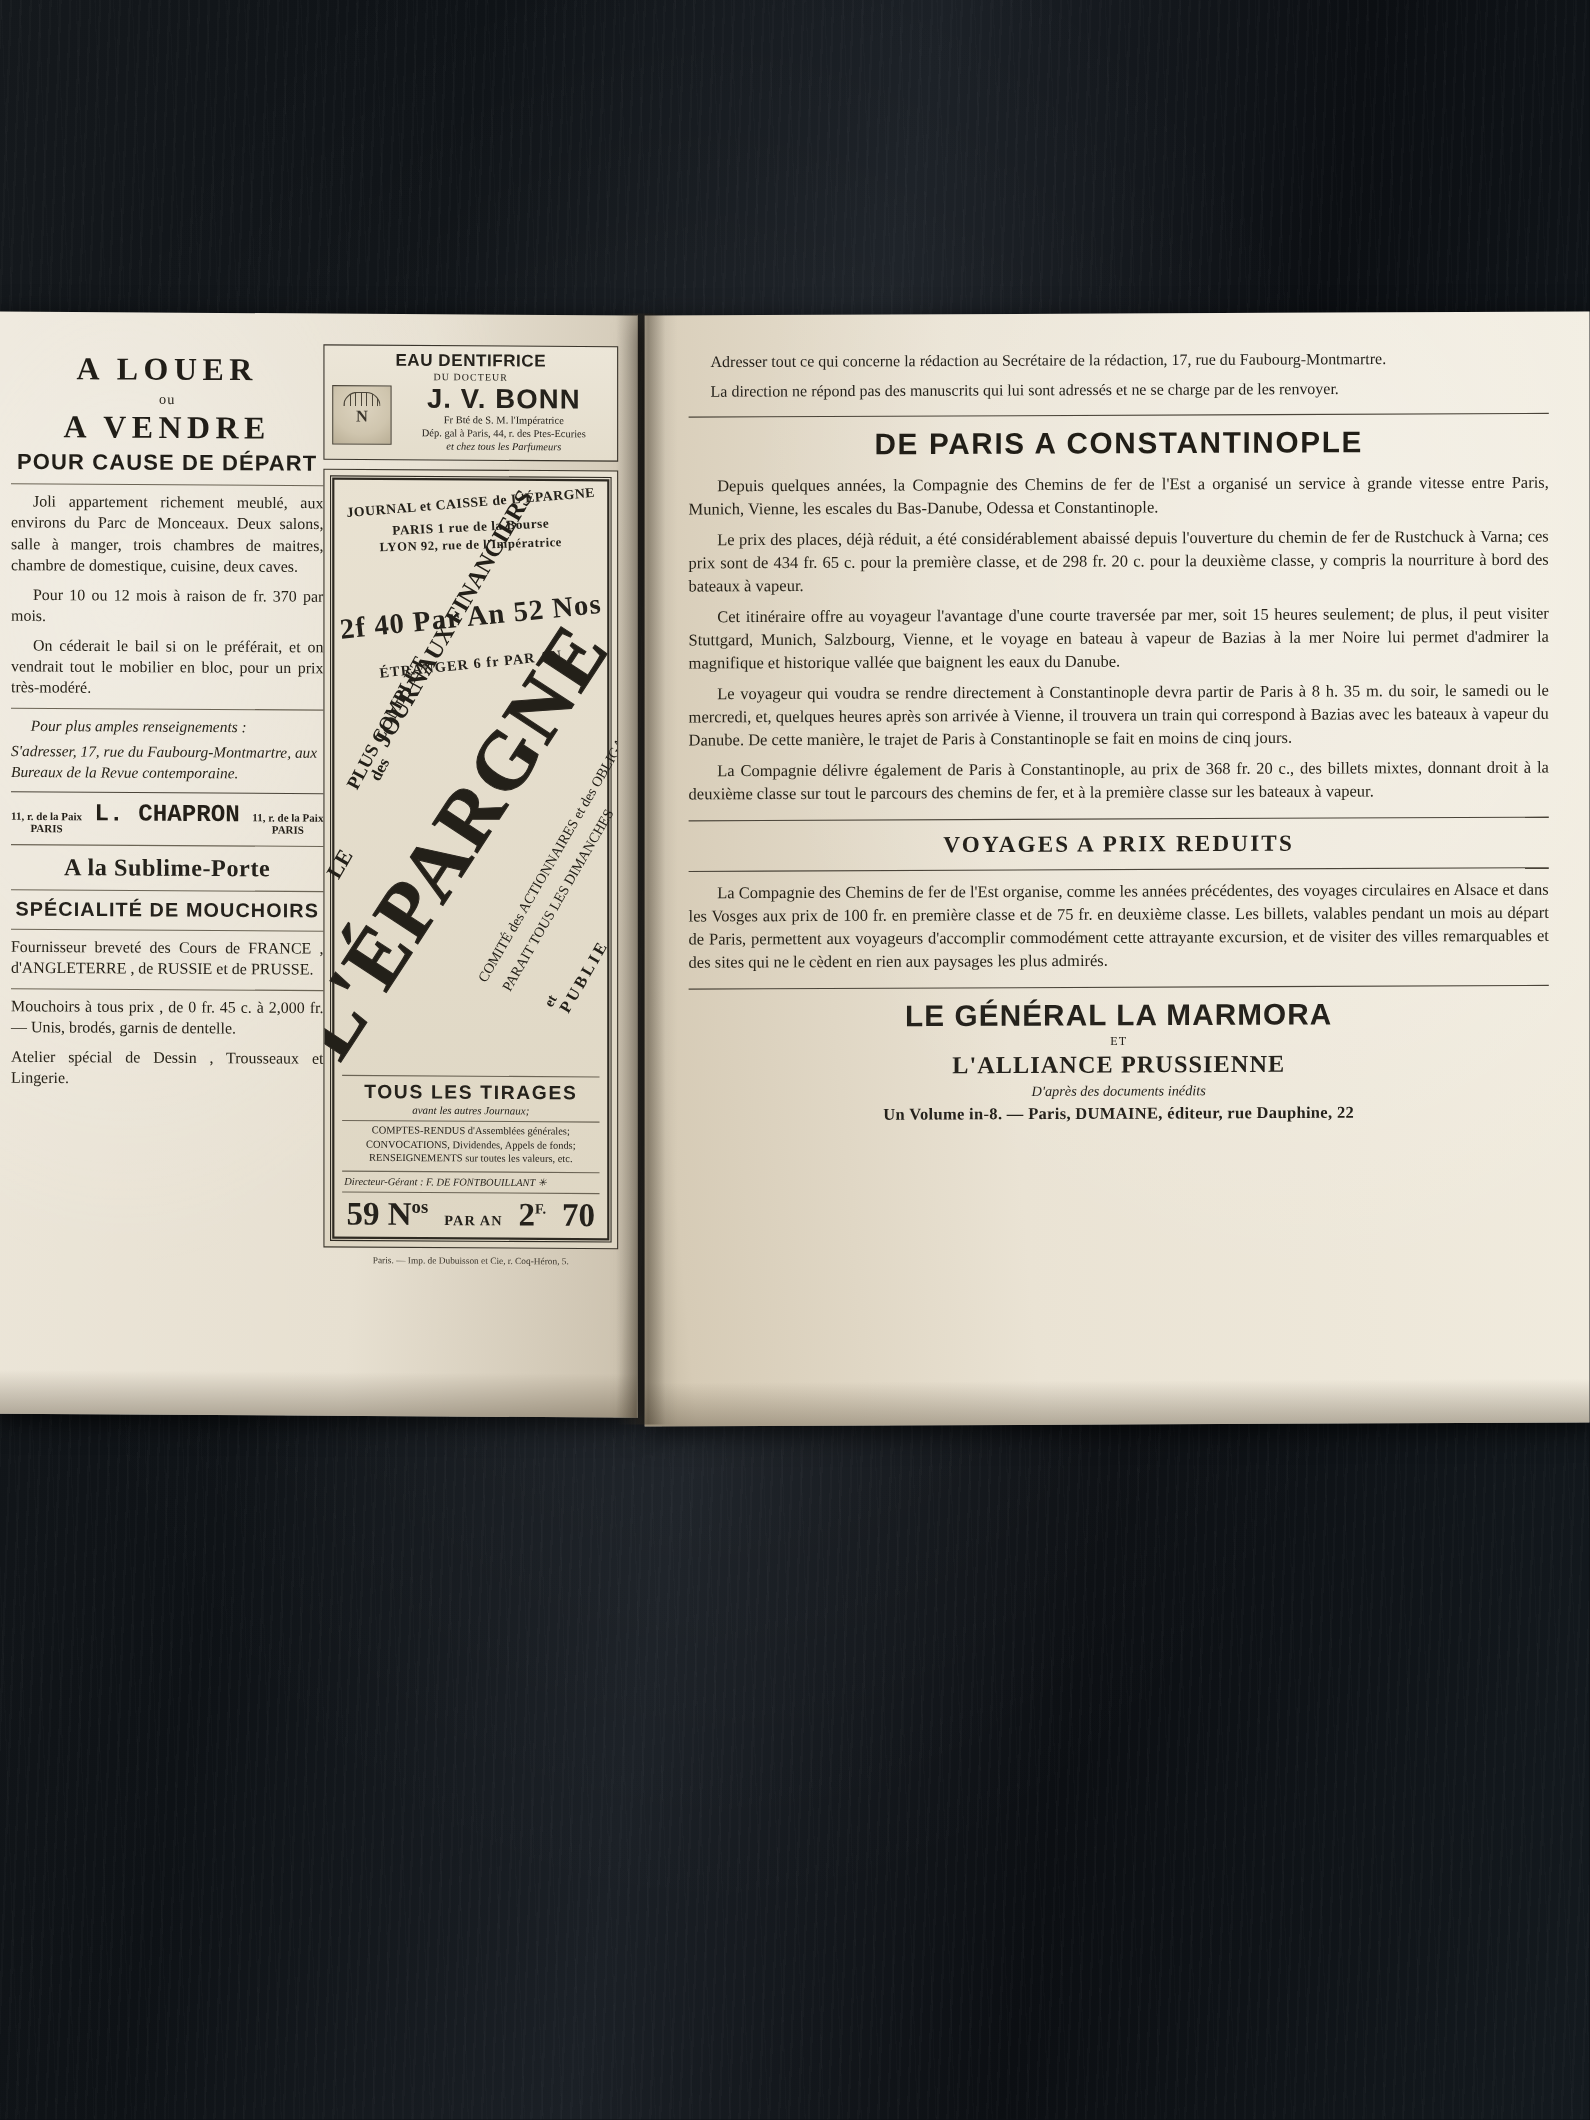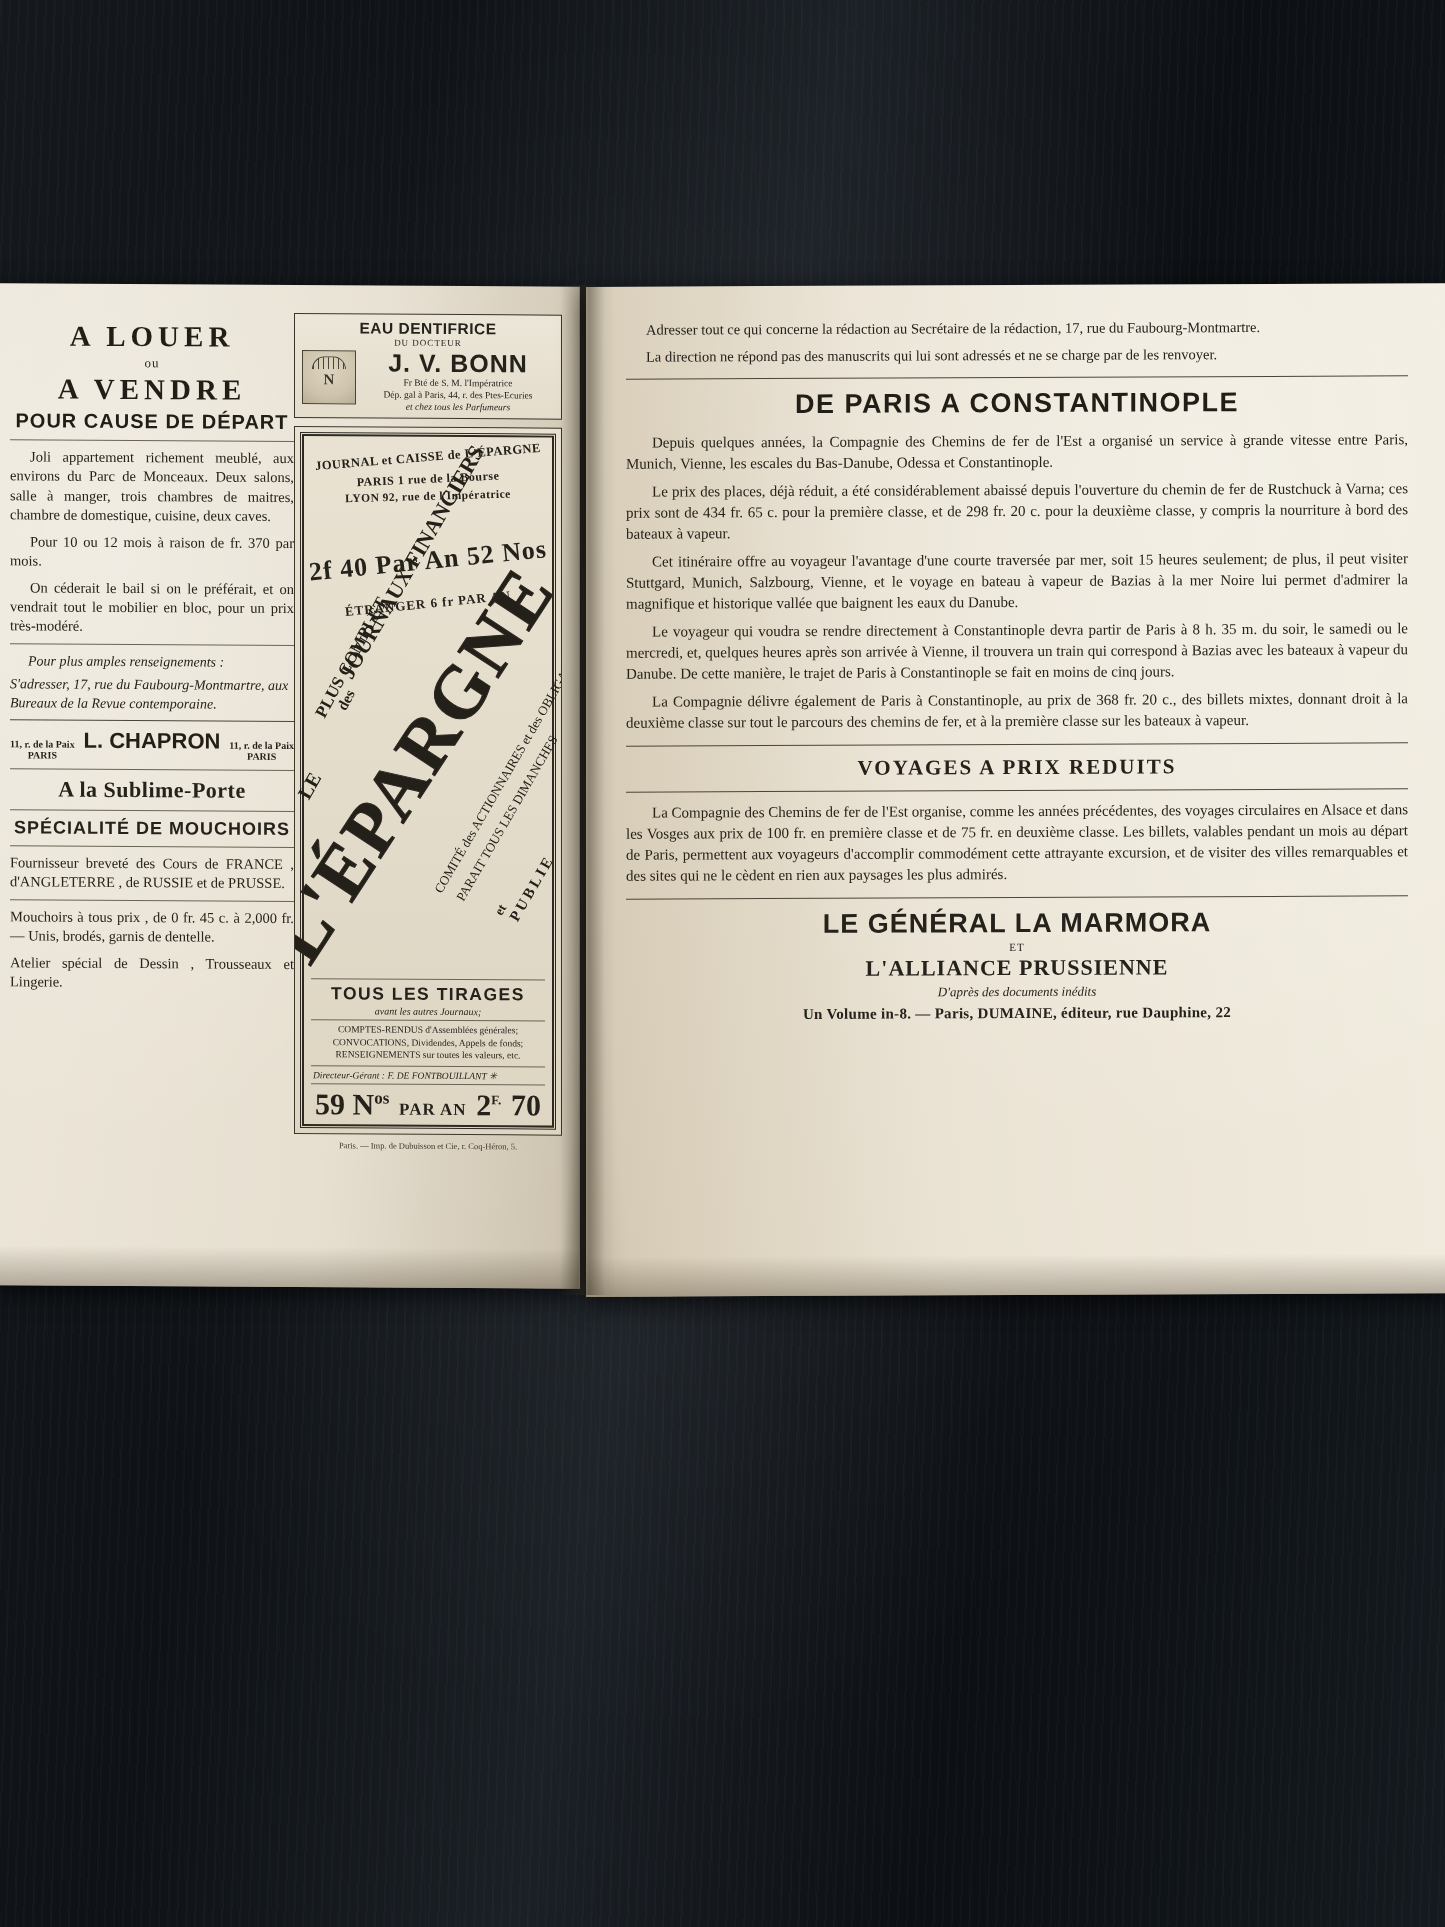--- a/index.html
+++ b/index.html
@@ -156,21 +156,21 @@
     align-items: baseline;
     justify-content: space-between;
     font-size: 10px;
     font-weight: bold;
     margin: 6px 0 2px 0;
     color: #231f18;
   }
   .firm-name {
     font-size: 22px;
     letter-spacing: 0px;
-    font-family: Liberation Sans, sans-serif;
+    font-family: Liberation Mono, monospace;
     font-weight: bold;
   }
   .firm-side { text-align: center; line-height: 1.15; }
   .hl-sub {
     text-align: center;
     font-size: 22px;
     font-weight: bold;
     margin: 7px 0 4px 0;
     letter-spacing: 0.5px;
   }
@@ -369,21 +369,21 @@
   }
   .big-52 {
     display: flex;
     align-items: baseline;
     justify-content: space-between;
     padding: 0 4px;
     font-weight: bold;
   }
   .big-52 .a { font-size: 30px; }
   .big-52 .a sup { font-size: 17px; text-align: center; }
-  .big-52 .b { font-size: 17px; letter-spacing: 1px; text-align: right; }
+  .big-52 .b { font-size: 13px; letter-spacing: 1px; text-align: right; }
   .big-52 .c { font-size: 30px; font-family: Liberation Serif, serif; }
   .big-52 .c sup { font-size: 13px; }
   .big-52 .d { font-size: 30px; }
   .imprint {
     text-align: center;
     font-size: 8.5px;
     margin-top: 6px;
     color: #3a352b;
   }
 

